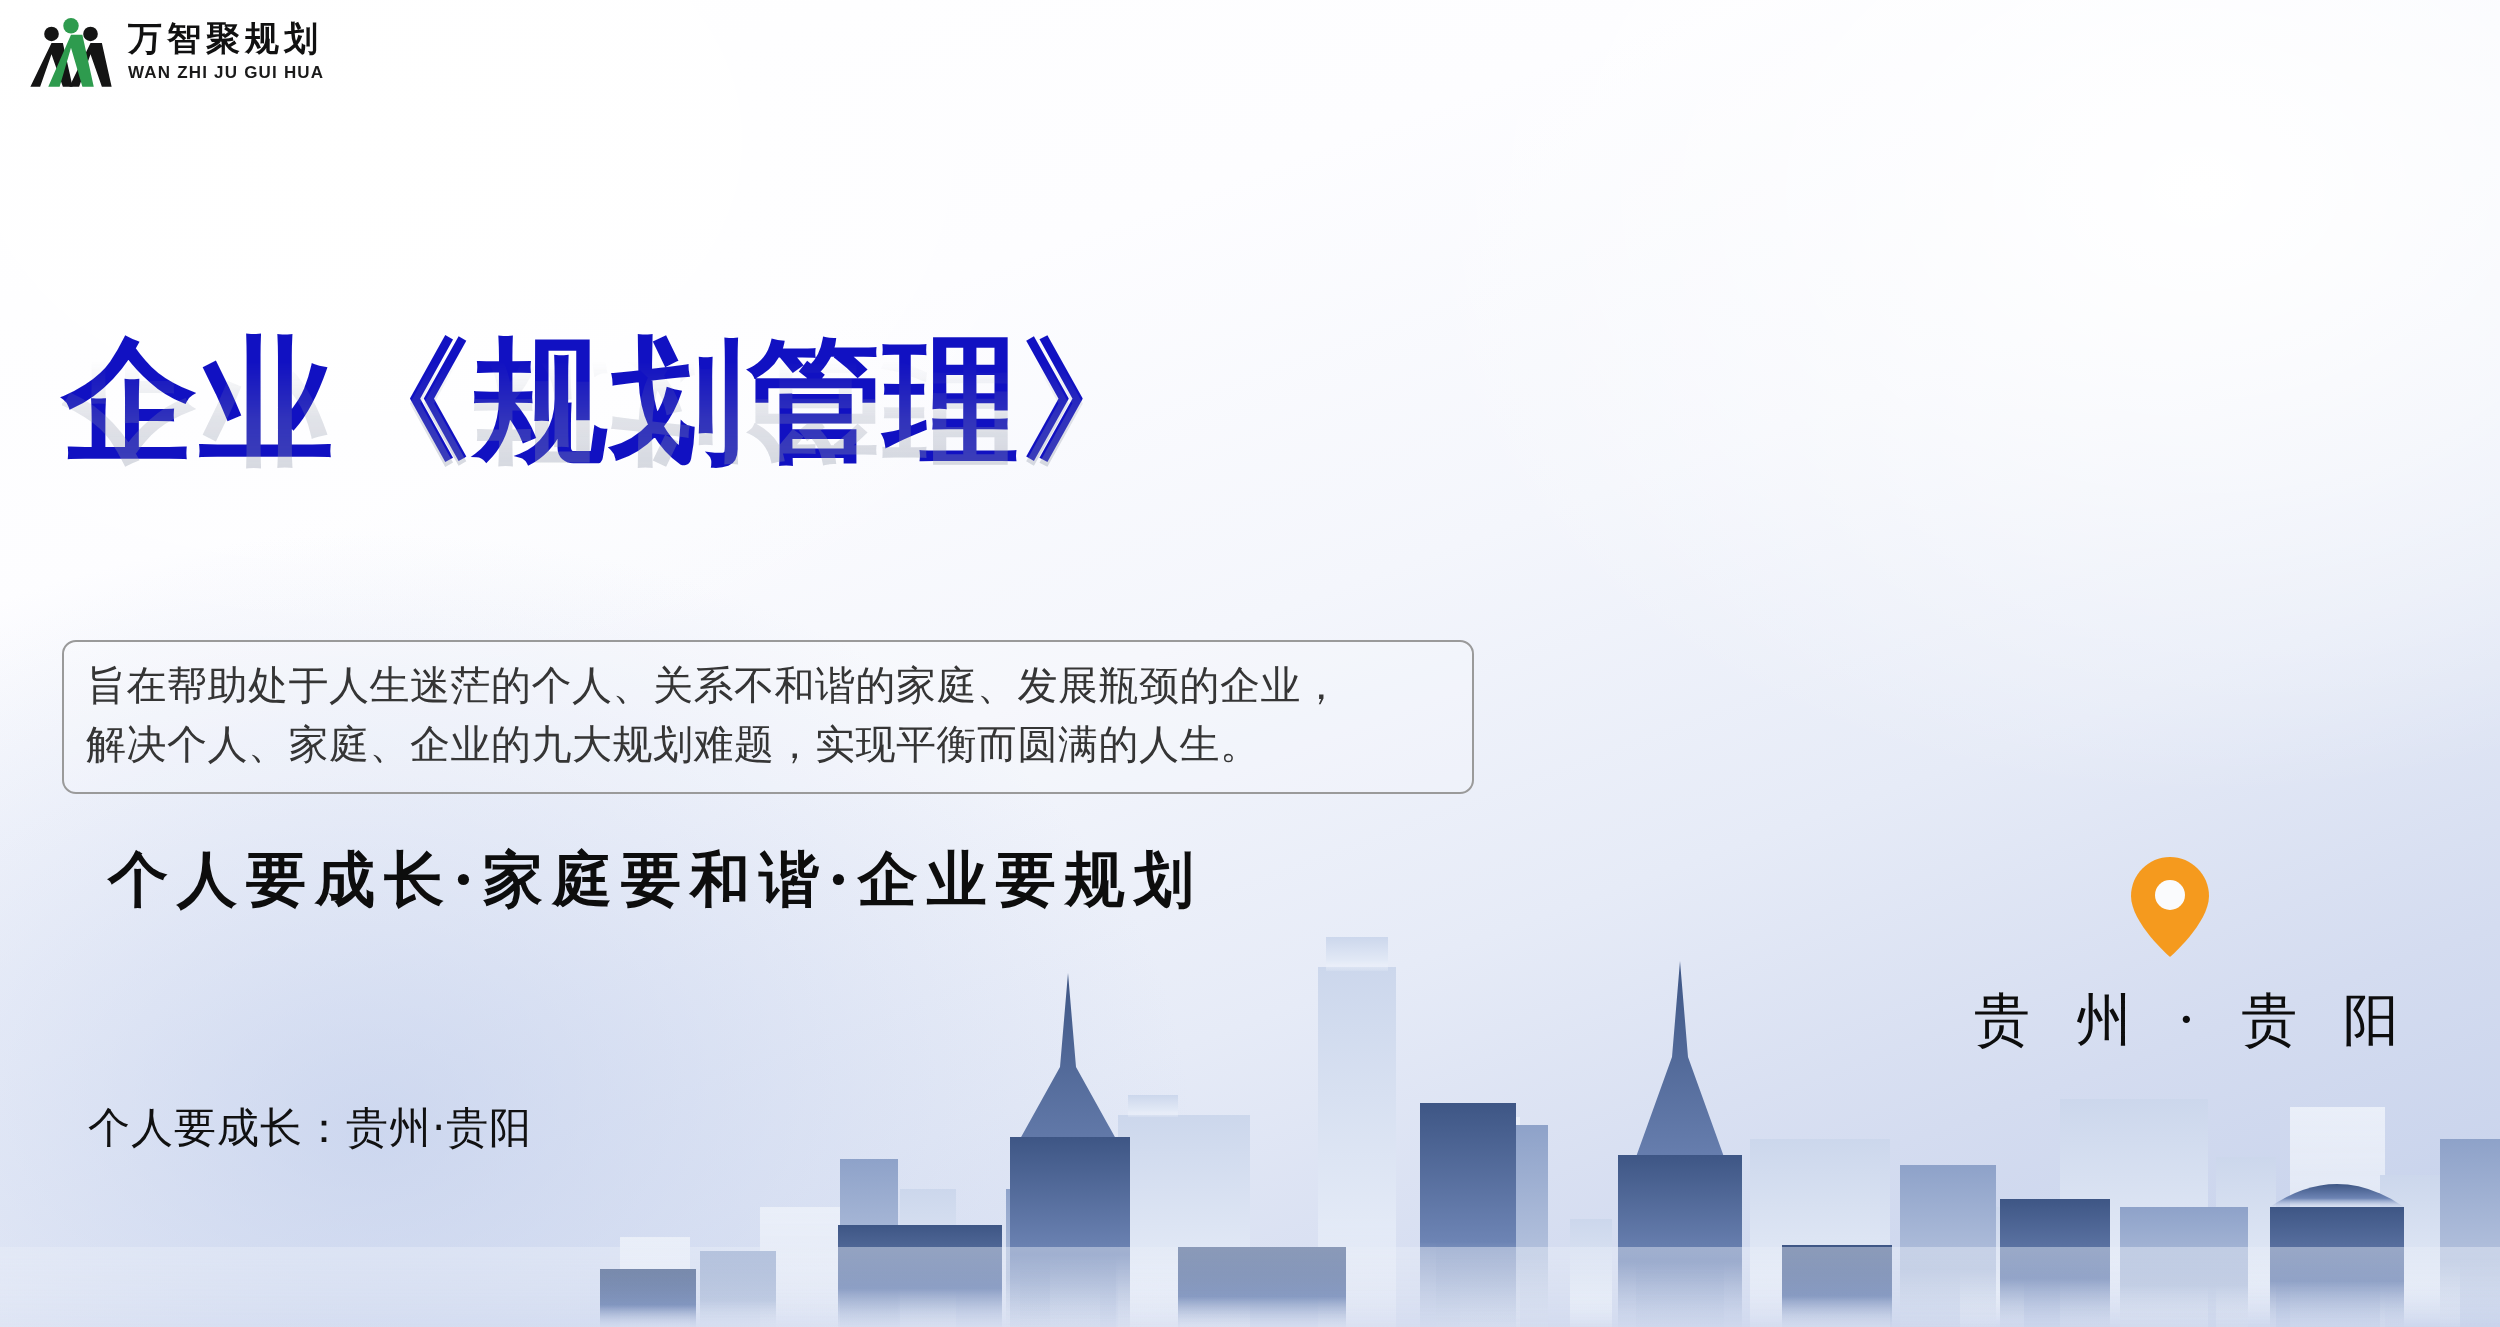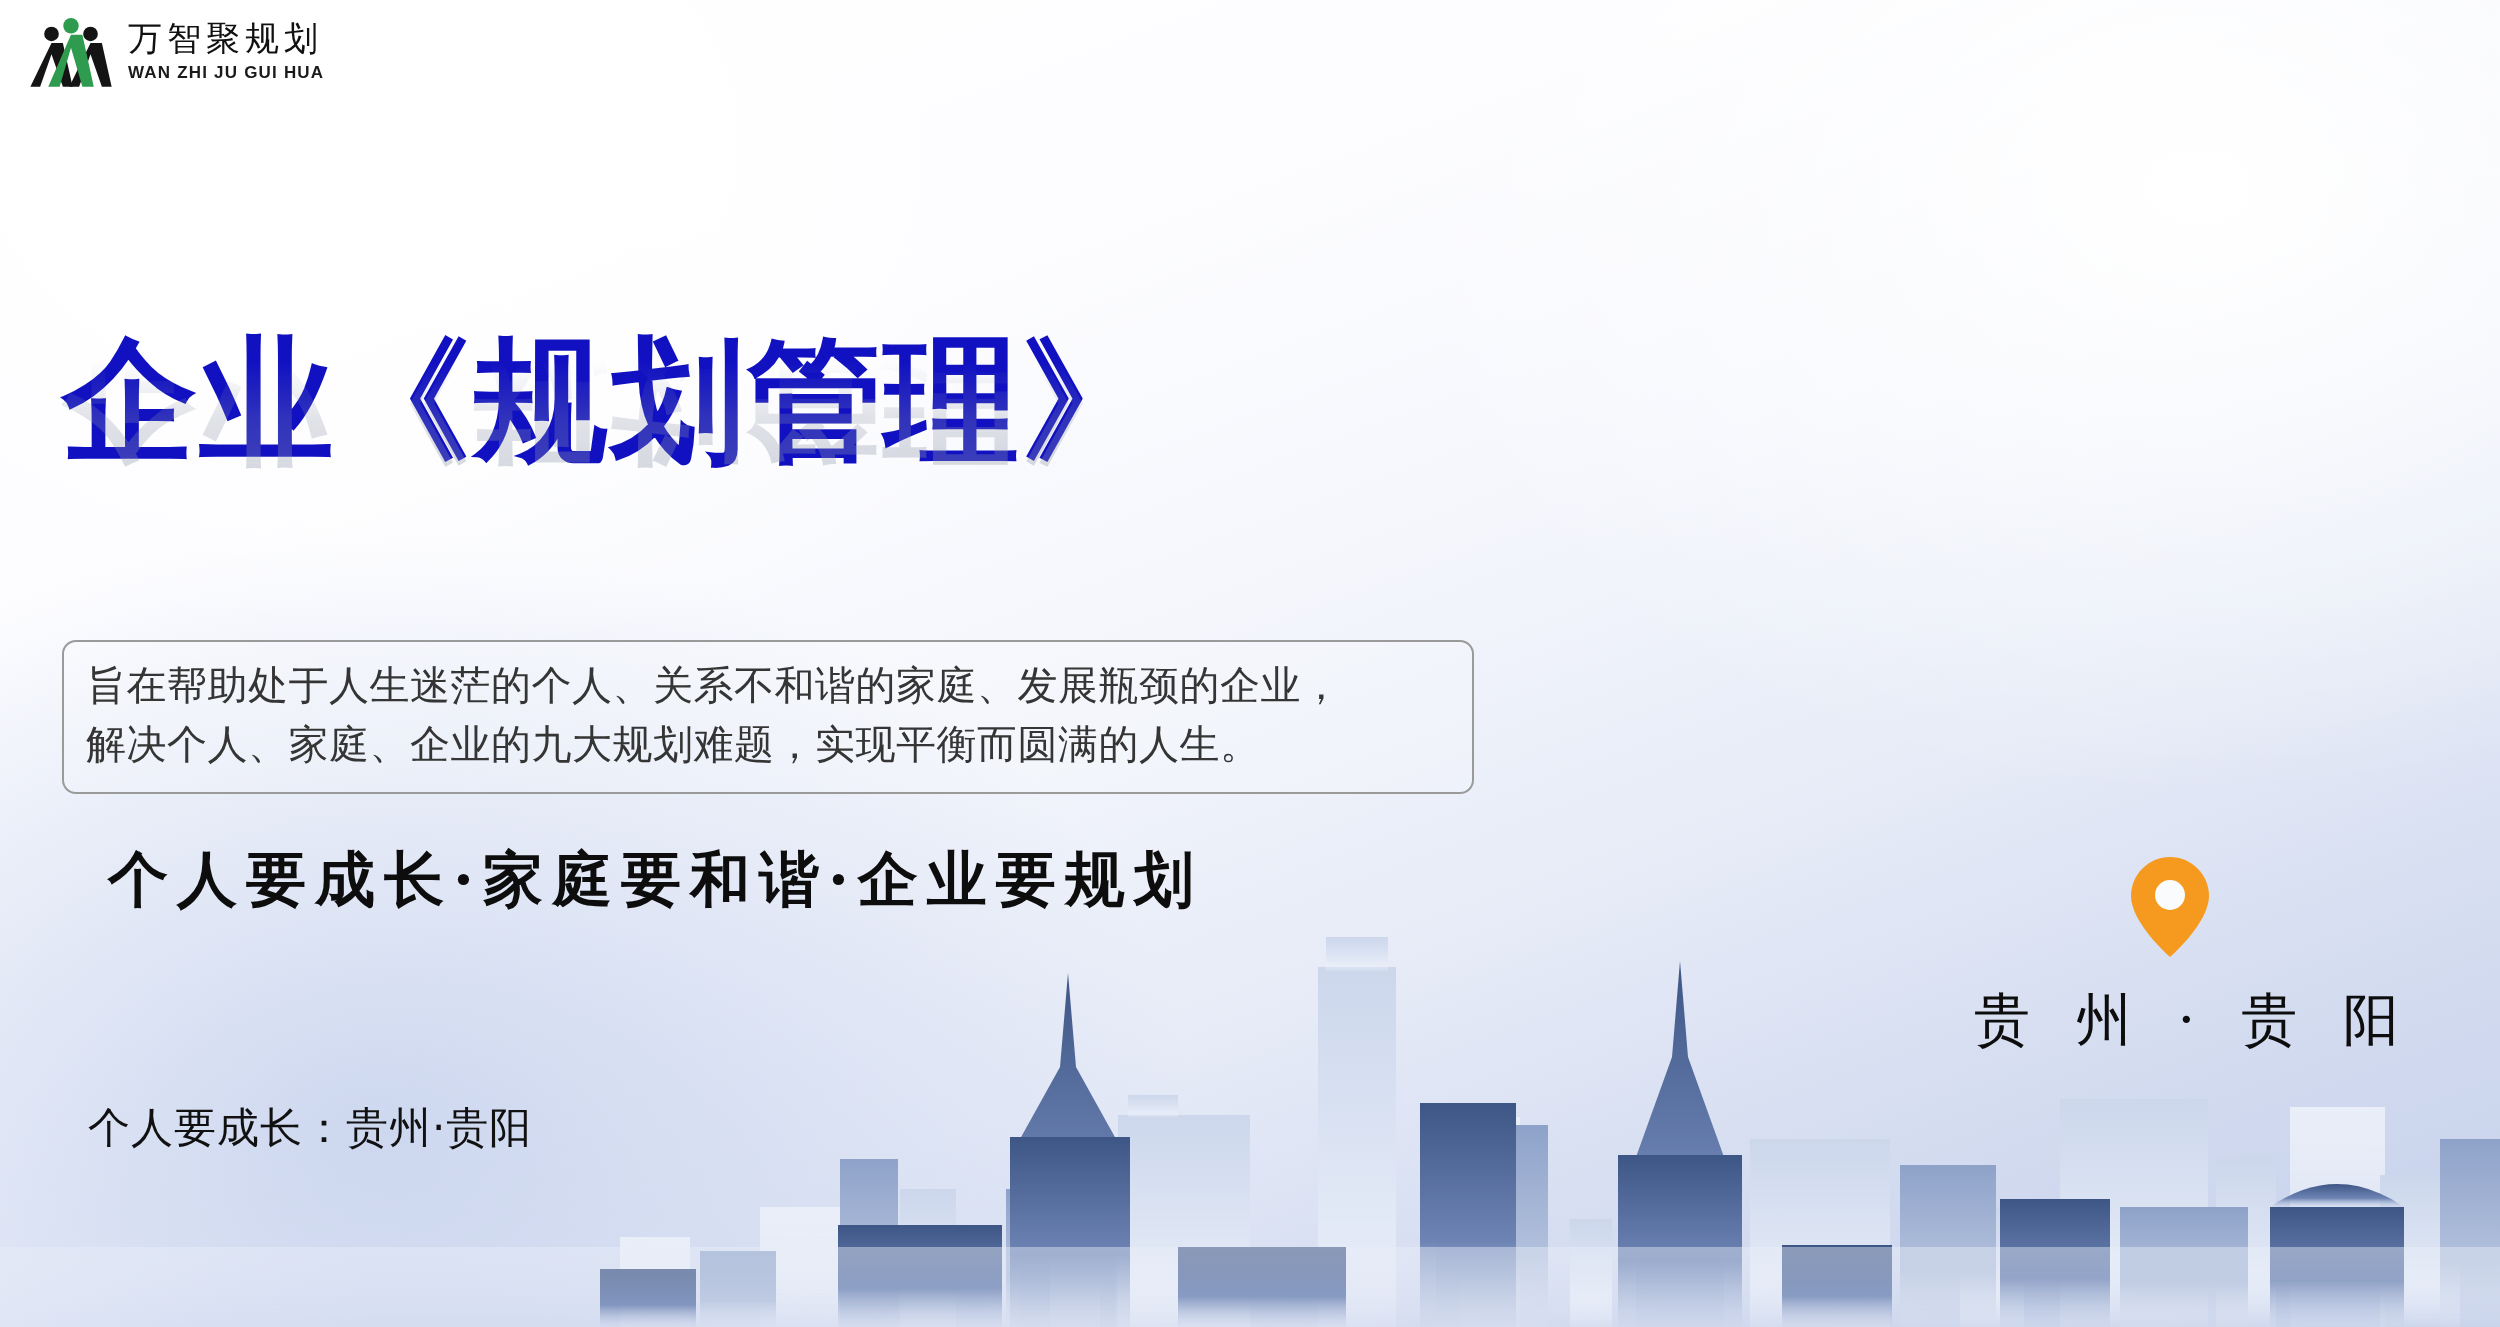--- a/index.html
+++ b/index.html
@@ -28,21 +28,21 @@
     background:radial-gradient(ellipse at 45% 55%,rgba(178,194,230,.55) 0%,rgba(178,194,230,0) 70%);
   }
   
   #waves{position:absolute;left:0;top:0;width:2500px;height:1327px;}
   
   #logo{position:absolute;left:30px;top:12px;display:flex;align-items:center;gap:16px;}
   #logo-mark{width:82px;height:78px;display:block;}
   .logo-text-wrap{display:flex;flex-direction:column;line-height:1;}
   .logo-cn{
     font-family:"DejaVu Serif","Liberation Serif",serif;
-    font-size:34px;font-weight:400;color:#111;letter-spacing:5px;
+    font-size:34px;font-weight:700;color:#111;letter-spacing:5px;
     white-space:nowrap;
   }
   .logo-en{
     font-size:17px;font-weight:700;color:#1a1a1a;letter-spacing:1.2px;
     margin-top:9px;white-space:nowrap;
   }
   
   #title-block{position:absolute;left:62px;top:330px;width:1120px;}
   #main-title{
     font-family:"DejaVu Sans","Liberation Sans",sans-serif;

